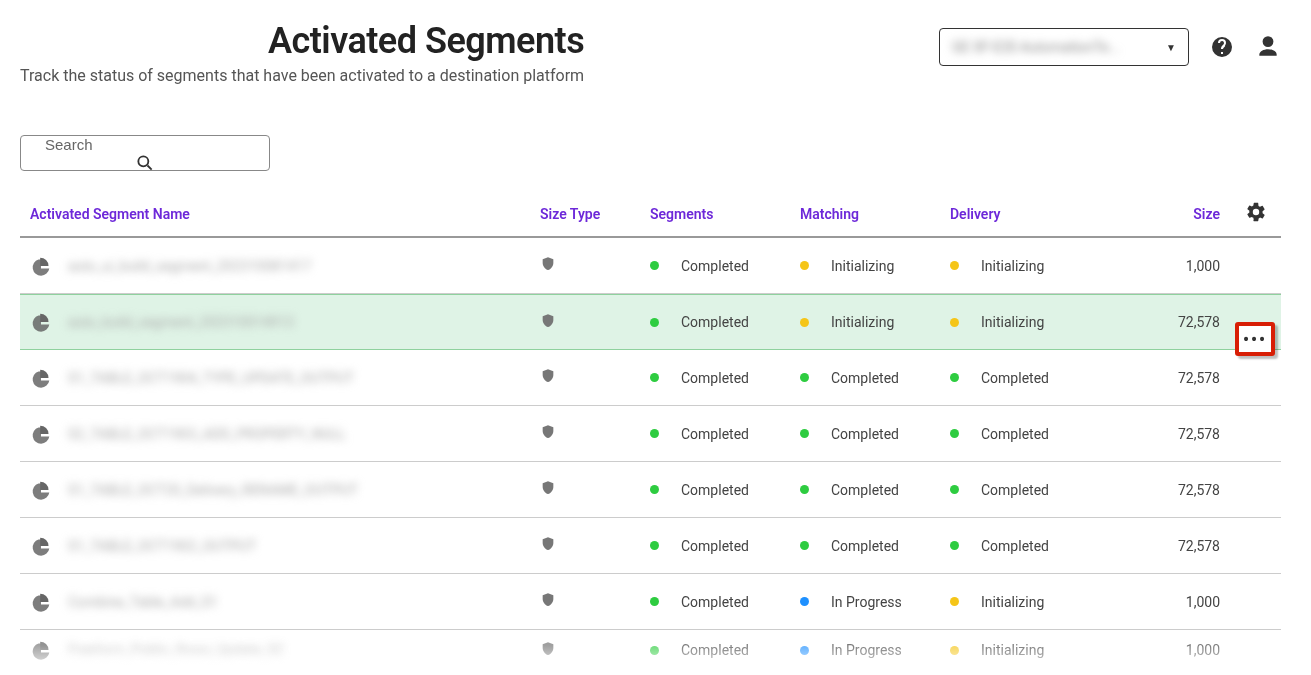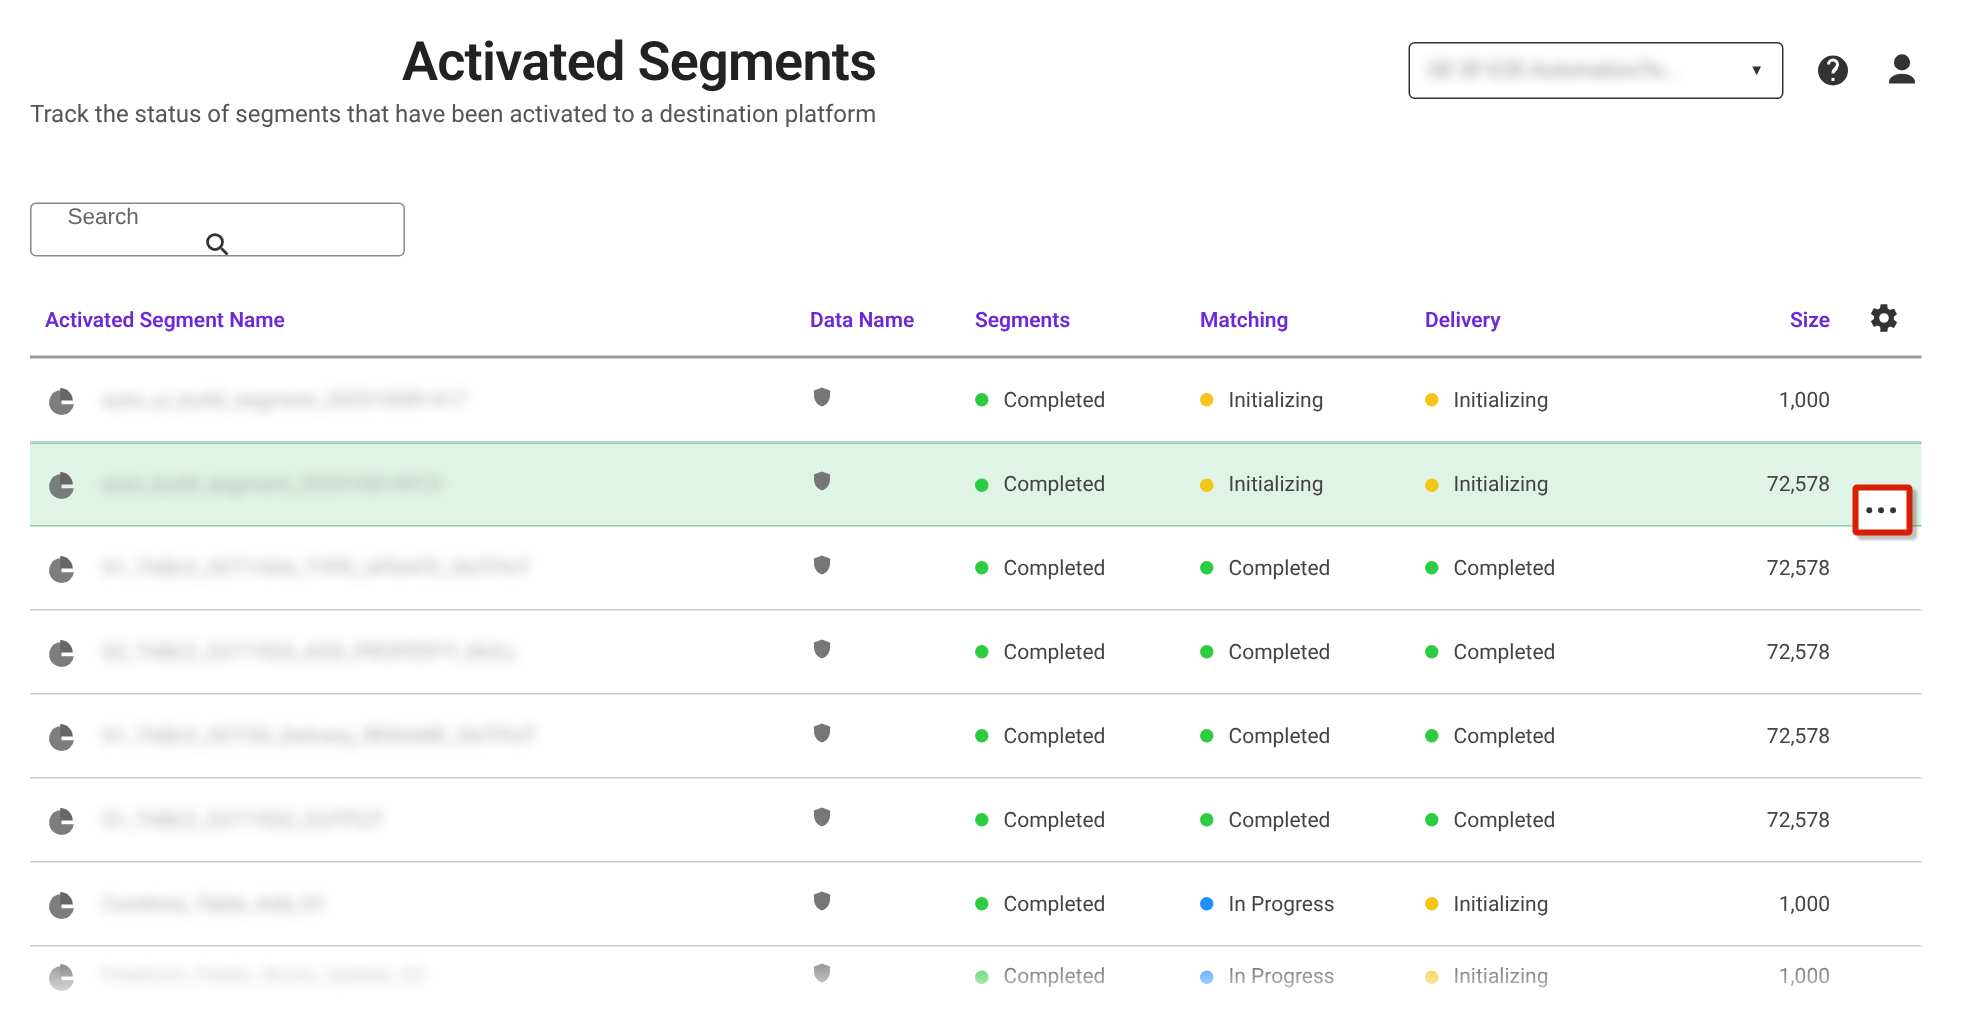--- a/index.html
+++ b/index.html
@@ -151,21 +151,21 @@
   }
   .shield {
     width: 18px;
     height: 20px;
     display:inline-flex;
     color:#777;
   }
   .status-cell {
     display: flex;
     align-items: center;
-    gap: 10px;
+    gap: 22px;
   }
   .dot {
     width: 9px;
     height: 9px;
     border-radius: 50%;
     display: inline-block;
   }
   .dot-green  { background: #2ecc40; }
   .dot-yellow { background: #f5c518; }
   .dot-blue   { background: #1e90ff; }
@@ -237,21 +237,21 @@
             <circle cx="10" cy="10" r="6"></circle>
             <line x1="15" y1="15" x2="20" y2="20"></line>
           </svg>
       </span>
     </div>
   </div>
 
   <div class="table">
     <div class="thead">
       <div class="col-name">Activated Segment Name</div>
-      <div class="col-data">Data Name</div>
+      <div class="col-data">Size Type</div>
       <div class="col-tax">Segments</div>
       <div class="col-match">Matching</div>
       <div class="col-deliv">Delivery</div>
       <div class="col-size">Size</div>
       <div class="col-gear">
         <span class="gear-icon">
           <svg viewBox="0 0 24 24" width="22" height="22" fill="#333">
               <path d="M19.14 12.94a7.07 7.07 0 000-1.88l2.03-1.58a.5.5 0 00.12-.64l-1.92-3.32a.5.5 0 00-.6-.22l-2.39.96a7.03 7.03 0 00-1.62-.94l-.36-2.54A.5.5 0 0014 2h-4a.5.5 0 00-.5.42l-.36 2.54c-.58.24-1.12.55-1.62.94l-2.39-.96a.5.5 0 00-.6.22L2.61 8.48a.5.5 0 00.12.64l2.03 1.58a7.07 7.07 0 000 1.88l-2.03 1.58a.5.5 0 00-.12.64l1.92 3.32c.13.22.39.31.6.22l2.39-.96c.5.39 1.04.7 1.62.94l.36 2.54A.5.5 0 0010 22h4a.5.5 0 00.5-.42l.36-2.54c.58-.24 1.12-.55 1.62-.94l2.39.96c.21.09.47 0 .6-.22l1.92-3.32a.5.5 0 00-.12-.64l-2.03-1.58zM12 15.5A3.5 3.5 0 1112 8.5a3.5 3.5 0 010 7z"></path>
             </svg>
         </span>

